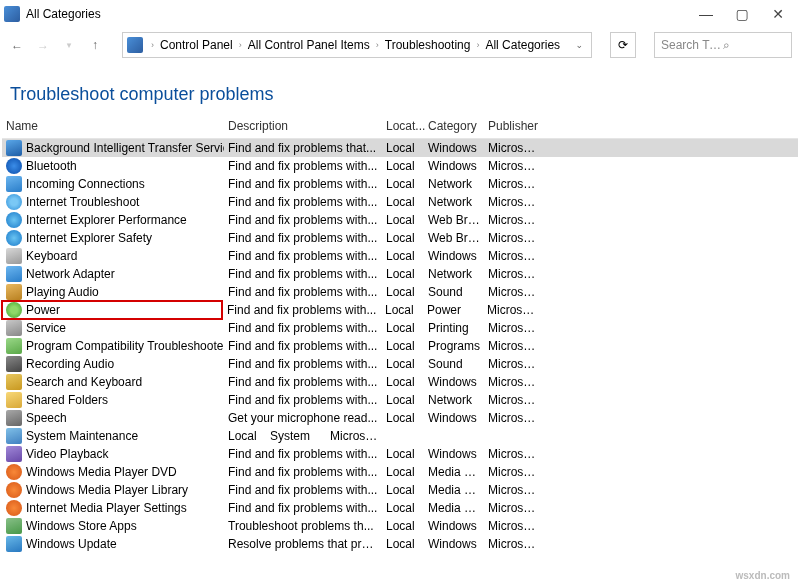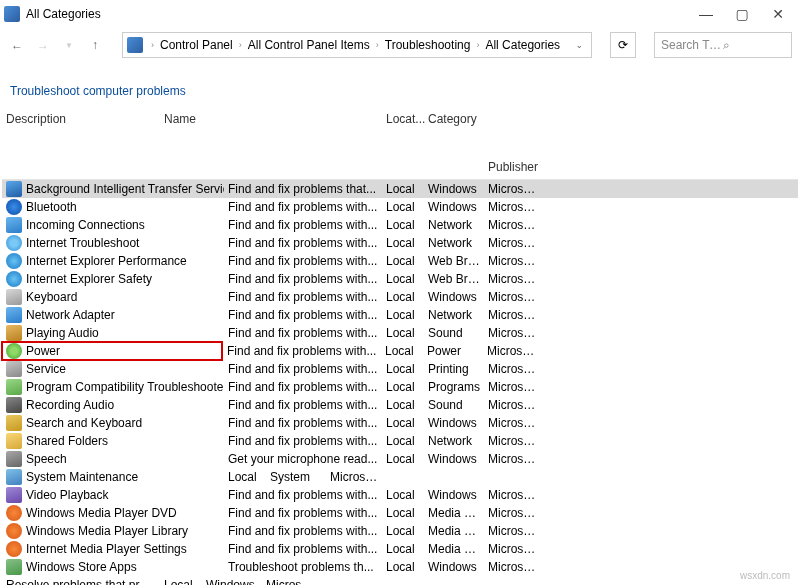--- a/index.html
+++ b/index.html
@@ -18,30 +18,30 @@
     .addressbar { flex: 1; height: 26px; border: 1px solid #ccc; display: flex; align-items: center; padding: 0 4px; gap: 4px; margin: 0 8px; }
     .addr-icon { width: 16px; height: 16px; background: linear-gradient(135deg,#4a8fd8,#2c5da0); border-radius: 2px; flex-shrink: 0; }
     .breadcrumb { display: flex; align-items: center; font-size: 12px; flex: 1; overflow: hidden; }
     .crumb { padding: 0 2px; white-space: nowrap; }
     .crumb-sep { color: #888; padding: 0 4px; font-size: 9px; }
     .addr-drop { color: #666; padding: 0 4px; font-size: 9px; }
     .refresh-btn { width: 26px; height: 26px; border: 1px solid #ccc; display: flex; align-items: center; justify-content: center; margin-right: 8px; }
     .searchbox { width: 138px; height: 26px; border: 1px solid #ccc; display: flex; align-items: center; padding: 0 6px; color: #888; font-size: 12px; }
     .searchbox span { flex: 1; overflow: hidden; text-overflow: ellipsis; white-space: nowrap; }
     
-    .heading { color: #0a4e9b; font-size: 12px; padding: 22px 10px 12px 10px; }
+    .heading { color: #0a4e9b; font-size: 18px; padding: 22px 10px 12px 10px; }
     
     .table-wrap { padding: 0 2px; }
     .thead { display: flex; border-bottom: 1px solid #e5e5e5; padding-bottom: 3px; font-size: 12px; color: #333; }
     .th { padding: 2px 4px; border-right: 1px solid transparent; }
     .c-name { width: 222px; }
     .c-desc { width: 158px; }
     .c-loc { width: 42px; }
     .c-cat { width: 60px; }
-    .c-pub { width: 58px; margin-top: 48px; }
+    .c-pub { width: 58px; }
     
     .tbody { }
     .row { display: flex; height: 18px; align-items: center; font-size: 12px; }
     .row.selected { background: #d9d9d9; }
     .row.highlighted .c-name-cell { border: 2.5px solid #d40000; margin-left: -1px; padding-left: 3px; }
     .cell { padding: 0 4px; white-space: nowrap; overflow: hidden; text-overflow: ellipsis; }
     .c-name-cell { width: 222px; display: flex; align-items: center; gap: 4px; }
     .row-icon { width: 16px; height: 16px; flex-shrink: 0; border-radius: 2px; }
     .c-desc-cell { width: 158px; }
     .c-loc-cell { width: 42px; }
@@ -61,21 +61,21 @@
     .ic-mic { background: linear-gradient(160deg,#888,#444); }
     .ic-srch { background: linear-gradient(160deg,#e8c860,#c89820); }
     .ic-fldr { background: linear-gradient(160deg,#f8d878,#d8a838); }
     .ic-spch { background: linear-gradient(160deg,#a8a8a8,#666); }
     .ic-sys { background: linear-gradient(160deg,#80c0e8,#4080c0); }
     .ic-vid { background: linear-gradient(160deg,#a088d8,#6848a8); }
     .ic-wmp { background: radial-gradient(circle,#f88838,#d85818); border-radius: 50%; }
     .ic-store { background: linear-gradient(160deg,#88c088,#489848); }
     .ic-upd { background: linear-gradient(160deg,#68b8e8,#2878c0); }
     
-    .watermark { position: absolute; bottom: 4px; right: 10px; font-size: 10px; color: #bbb; }
+    .watermark { position: absolute; bottom: 4px; right: 10px; font-size: 10px; color: #bbb; font-weight: bold; }
   </style>
 </head>
 <body>
 
 <div class="titlebar">
   <div class="titlebar-icon"></div>
   <div class="titlebar-title">All Categories</div>
   <div class="win-controls">
     <div class="win-btn">—</div>
     <div class="win-btn">▢</div>
@@ -110,22 +110,22 @@
   <div class="searchbox">
     <span>Search Troubleshoot...</span>
     <span>⌕</span>
   </div>
 </div>
 
 <div class="heading">Troubleshoot computer problems</div>
 
 <div class="table-wrap">
   <div class="thead">
+    <div class="th c-name">Name</div>
     <div class="th c-desc">Description</div>
-    <div class="th c-name">Name</div>
     <div class="th c-loc">Locat...</div>
     <div class="th c-cat">Category</div>
     <div class="th c-pub">Publisher</div>
   </div>
   <div class="tbody" id="tbody">
       <div class="row selected">
         <div class="cell c-name-cell">
           <div class="row-icon ic-blue"></div>
           <span>Background Intelligent Transfer Service</span>
         </div>
@@ -337,20 +337,24 @@
         <div class="cell c-name-cell">
           <div class="row-icon ic-store"></div>
           <span>Windows Store Apps</span>
         </div>
         <div class="cell c-desc-cell">Troubleshoot problems th...</div>
         <div class="cell c-loc-cell">Local</div>
         <div class="cell c-cat-cell">Windows</div>
         <div class="cell c-pub-cell">Microso...</div>
       </div>
       <div class="row">
+        <div class="cell c-name-cell">
+          <div class="row-icon ic-upd"></div>
+          <span>Windows Update</span>
+        </div>
         <div class="cell c-desc-cell">Resolve problems that pre...</div>
         <div class="cell c-loc-cell">Local</div>
         <div class="cell c-cat-cell">Windows</div>
         <div class="cell c-pub-cell">Microso...</div>
       </div>
     </div>
 </div>
 
 <div class="watermark">wsxdn.com</div>
 

